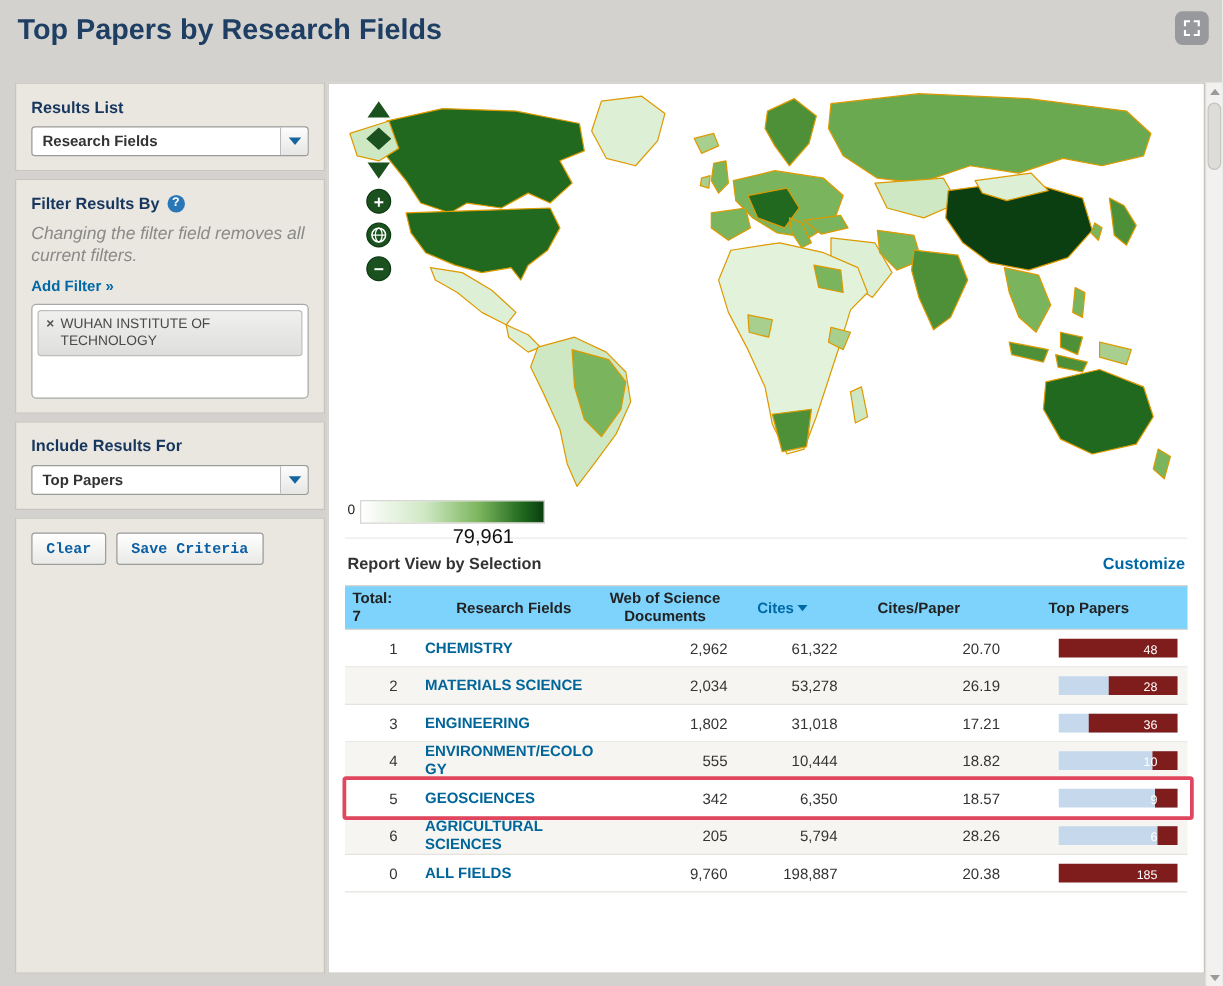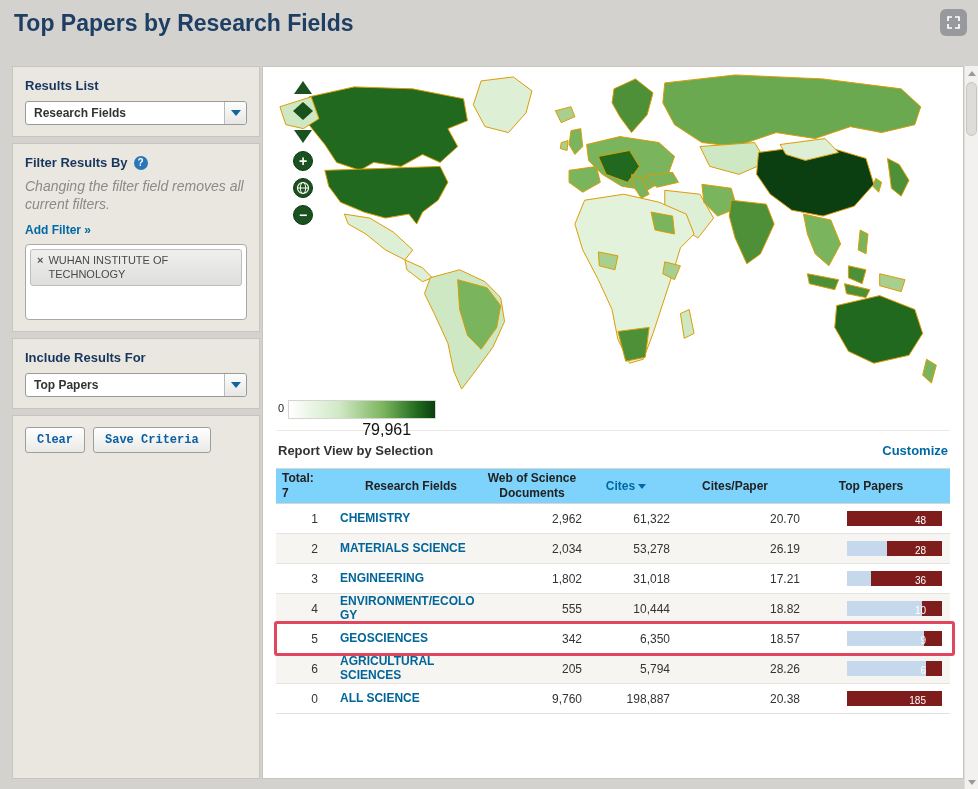--- a/index.html
+++ b/index.html
@@ -372,21 +372,21 @@
     <div class="c-top">
       <div class="bar-track">
         <div class="bar-fill" style="width: 12.5%;">
           <span>6</span>
         </div>
       </div>
     </div>
   </div>
       <div class="tbl-row">
     <div class="c-rank">0</div>
-    <div class="c-field"><a class="field-link">ALL SCIENCE</a></div>
+    <div class="c-field"><a class="field-link">ALL FIELDS</a></div>
     <div class="c-docs">9,760</div>
     <div class="c-cites">198,887</div>
     <div class="c-cpp">20.38</div>
     <div class="c-top">
       <div class="bar-track">
         <div class="bar-fill" style="width: 100%;">
           <span>185</span>
         </div>
       </div>
     </div>

